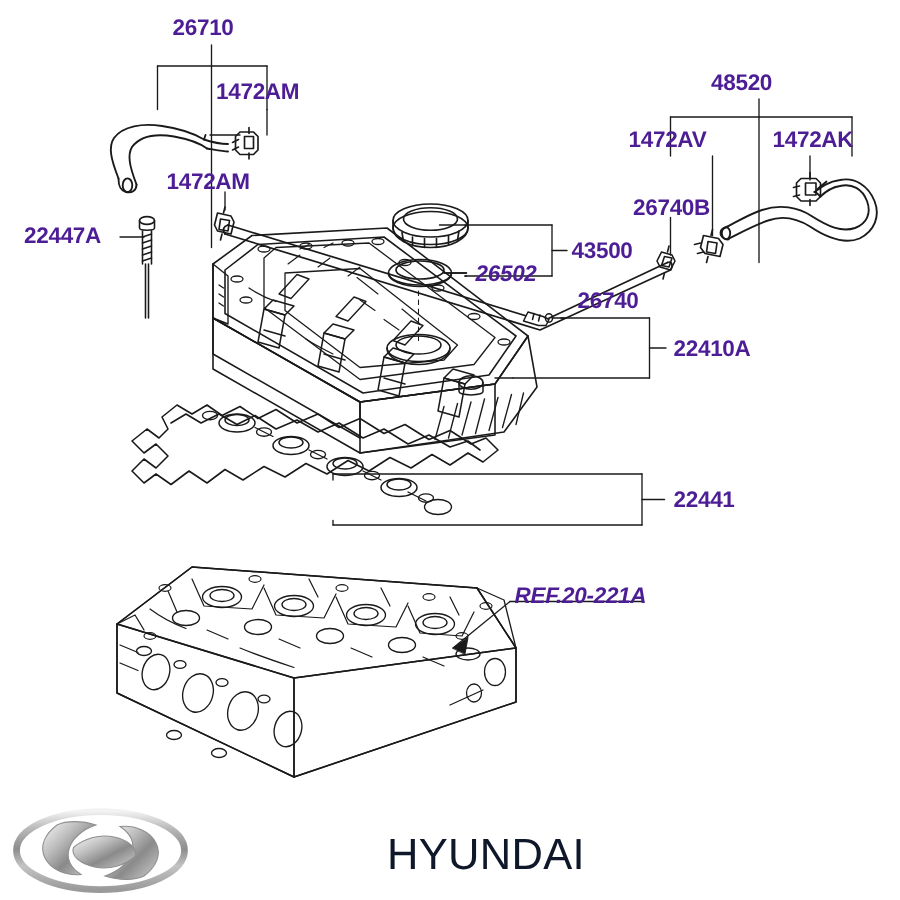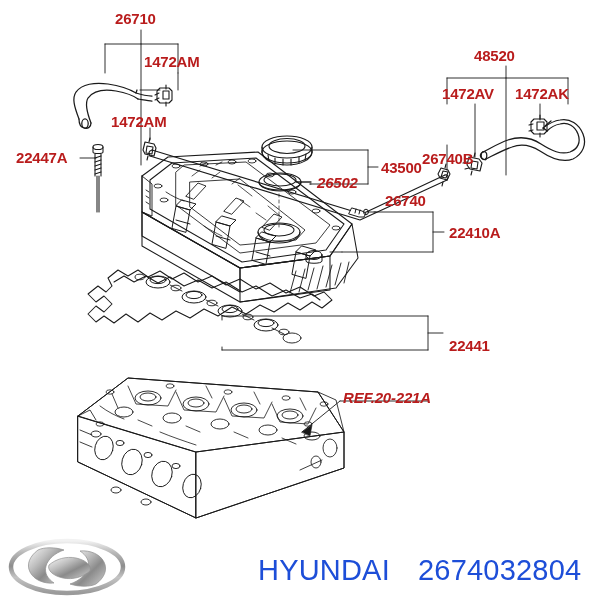--- a/index.html
+++ b/index.html
@@ -20,31 +20,31 @@
     position: absolute;
     left: 0; top: 0;
     width: 600px;
     height: 600px;
   }
   .lbl {
     position: absolute;
     font-family: "Liberation Sans", sans-serif;
     font-size: 15px;
     font-weight: 700;
-    color: #b91c1c;
+    color: #4c1d95;
     white-space: nowrap;
     letter-spacing: -0.2px;
     line-height: 1;
   }
   .brand-text {
     position: absolute;
     font-family: "Liberation Sans", sans-serif;
     font-size: 29px;
     font-weight: 400;
-    color: #1d4ed8;
+    color: #0f172a;
     white-space: nowrap;
     letter-spacing: 0.2px;
     line-height: 1;
   }
   .logo-wrap {
     position: absolute;
     left: 8px;
     top: 538px;
     width: 118px;
     height: 58px;
@@ -449,28 +449,28 @@
 
     </g>
   </svg>
 
   <div>
     <span class="lbl" style="left:115px; top:11px;">26710</span>
     <span class="lbl" style="left:144px; top:54px;">1472AM</span>
     <span class="lbl" style="left:111px; top:114px;">1472AM</span>
     <span class="lbl" style="left:16px;  top:150px;">22447A</span>
     <span class="lbl" style="left:474px; top:48px;">48520</span>
-    <span class="lbl" style="left:419px; top:86px;margin-left:23px;">1472AV</span>
+    <span class="lbl" style="left:419px; top:86px;">1472AV</span>
     <span class="lbl" style="left:515px; top:86px;">1472AK</span>
-    <span class="lbl" style="left:422px; top:131px;margin-top:20px;">26740B</span>
+    <span class="lbl" style="left:422px; top:131px;">26740B</span>
     <span class="lbl" style="left:381px; top:160px;">43500</span>
     <span class="lbl" style="left:317px; top:175px;font-style:italic;">26502</span>
     <span class="lbl" style="left:385px; top:193px;">26740</span>
     <span class="lbl" style="left:449px; top:225px;">22410A</span>
-    <span class="lbl" style="left:449px; top:338px;">22441</span>
+    <span class="lbl" style="left:449px; top:326px;">22441</span>
     <span class="lbl" style="left:343px; top:390px;font-style:italic;">REF.20-221A</span>
   </div>
 
   <div class="logo-wrap">
     <svg viewBox="0 0 118 58" width="118" height="58" xmlns="http://www.w3.org/2000/svg">
       <defs>
         <linearGradient id="silv" x1="0" y1="0" x2="0" y2="1">
           <stop offset="0%" stop-color="#f2f2f2"></stop>
           <stop offset="22%" stop-color="#b9b9b9"></stop>
           <stop offset="48%" stop-color="#8d8d8d"></stop>
@@ -495,15 +495,14 @@
         <path d="M88,46 C96,40 100,32 96,24 C92,16 82,12 72,13
                  C78,17 82,23 80,30 C78,37 71,43 62,46
                  C71,49 82,49 88,46 Z"></path>
         <path d="M41,27 C48,21 58,18 68,20 C78,22 84,28 82,33
                  C75,39 65,42 55,40 C45,38 39,32 41,27 Z"></path>
       </g>
     </svg>
   </div>
 
   <span class="brand-text" style="left:258px; top:556px;">HYUNDAI</span>
-  <span class="brand-text" style="left:418px; top:556px;">2674032804</span>
 
 </div>
 
 </body></html>

